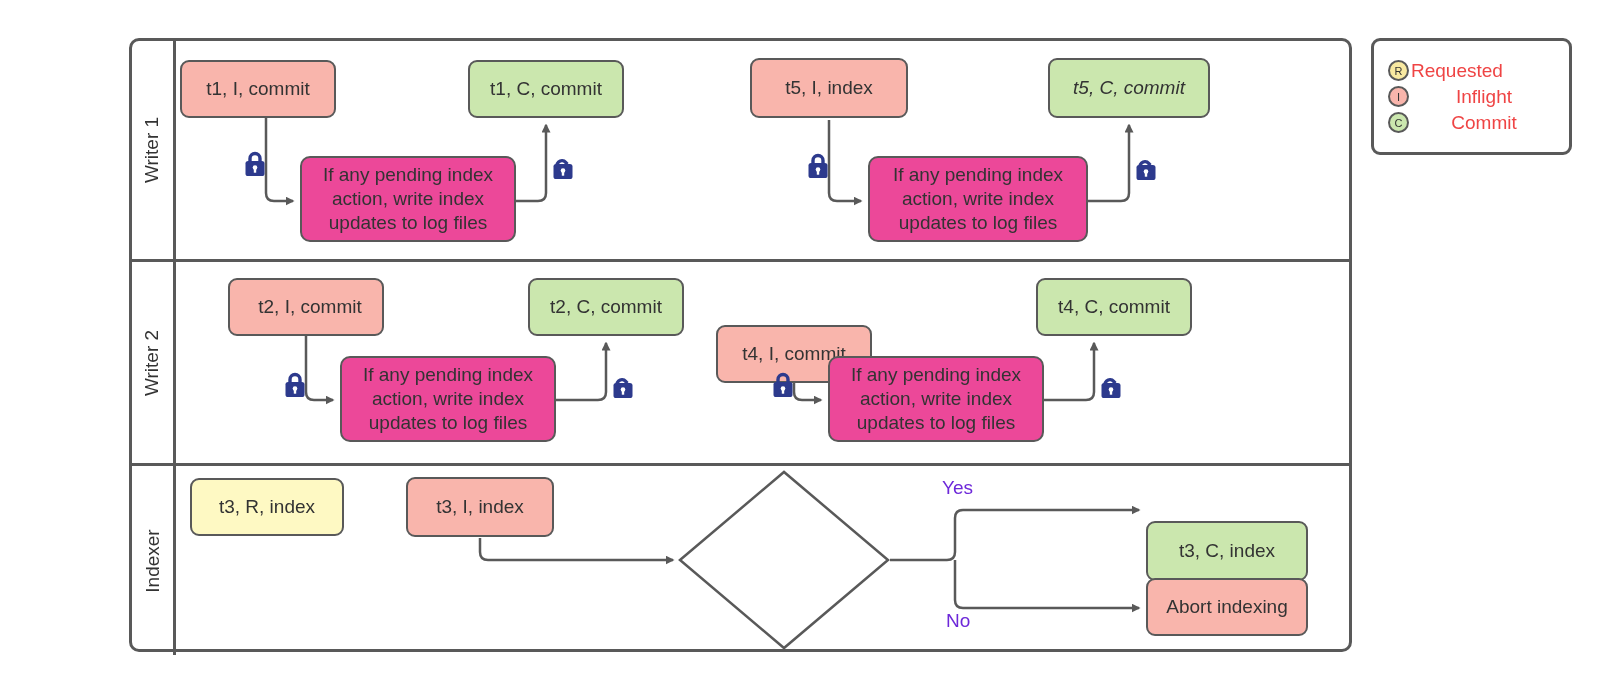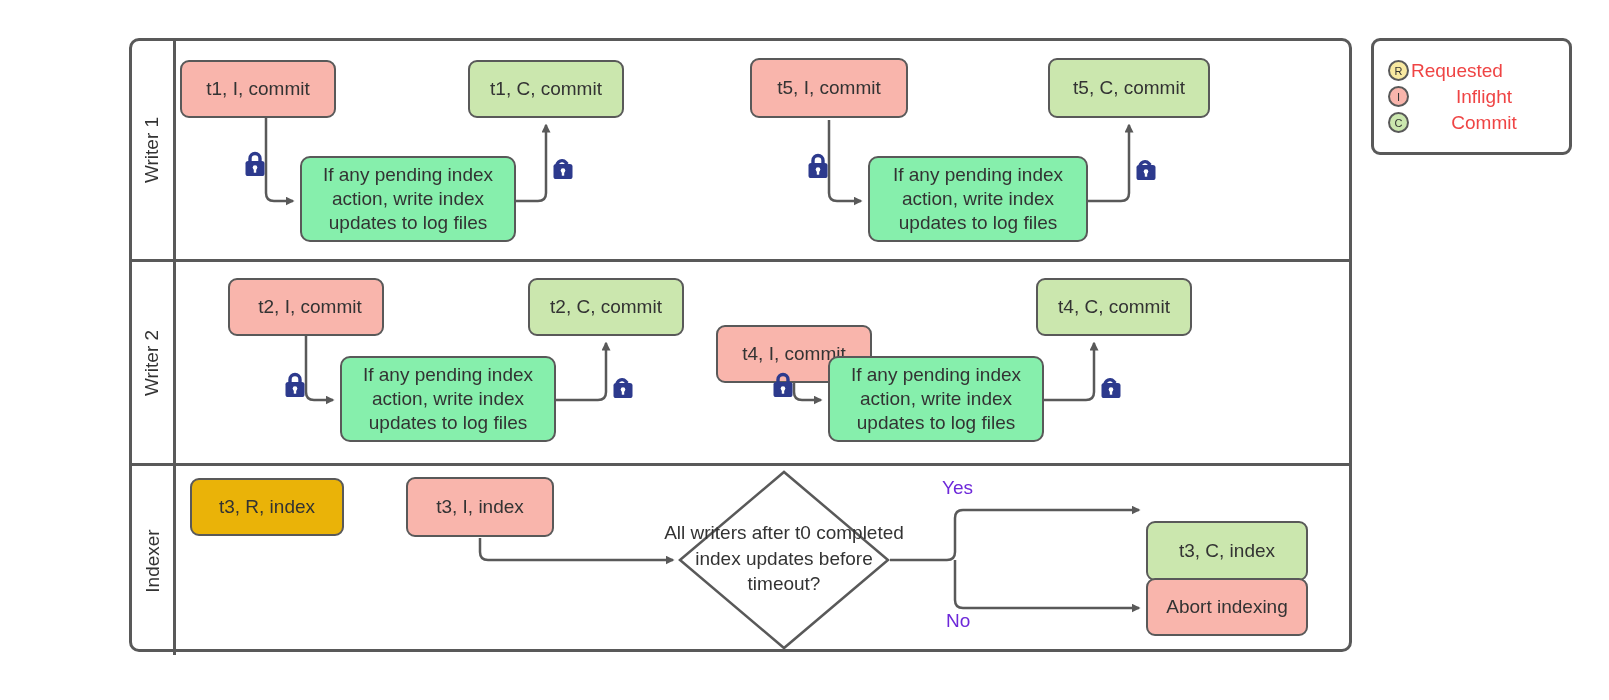--- a/index.html
+++ b/index.html
@@ -25,22 +25,22 @@
     transform:rotate(-90deg);white-space:nowrap;font-size:19px;color:#333;
   }
   
   .node{
     position:absolute;box-sizing:border-box;border:2.5px solid #595959;border-radius:9px;
     display:flex;align-items:center;justify-content:center;text-align:center;
     font-size:19px;line-height:1.28;background:#fff;padding:2px 6px;
   }
   .node.inflight{background:#f9b5ac;}
   .node.commit{background:#cbe7ae;align-items:center;}
-  .node.requested{background:#eab308;}
-  .node.process{background:#86efac;border-radius:10px;}
+  .node.requested{background:#fef9c3;}
+  .node.process{background:#ec4899;border-radius:10px;}
   
   .decision-text{
     position:absolute;left:664px;top:520px;width:240px;text-align:center;
     font-size:19px;line-height:1.35;color:#333;
   }
   .edge-label{position:absolute;font-size:19px;color:#6d28d9;}
   
   .overlay{position:absolute;left:0;top:0;width:1609px;height:700px;pointer-events:none;}
   
   .lock{position:absolute;width:24px;height:29px;}
@@ -110,26 +110,26 @@
   <div class="node inflight" style="left:180px;top:60px;width:156px;height:58px;">
     <span>t1, I, commit</span>
   </div>
   <div class="node process" style="left:300px;top:156px;width:216px;height:86px;">
     <span>If any pending index action, write index updates to log files</span>
   </div>
   <div class="node commit" style="left:468px;top:60px;width:156px;height:58px;">
     <span>t1, C, commit</span>
   </div>
   <div class="node inflight" style="left:750px;top:58px;width:158px;height:60px;">
-    <span>t5, I, commit</span>
+    <span>t5, I, index</span>
   </div>
   <div class="node process" style="left:868px;top:156px;width:220px;height:86px;">
     <span>If any pending index action, write index updates to log files</span>
   </div>
-  <div class="node commit" style="left:1048px;top:58px;width:162px;height:60px;">
+  <div class="node commit" style="left:1048px;top:58px;width:162px;height:60px;font-style:italic;">
     <span>t5, C, commit</span>
   </div>
 
   <div class="node inflight" style="left:228px;top:278px;width:156px;height:58px;padding-left:14px;">
     <span>t2, I, commit</span>
   </div>
   <div class="node process" style="left:340px;top:356px;width:216px;height:86px;">
     <span>If any pending index action, write index updates to log files</span>
   </div>
   <div class="node commit" style="left:528px;top:278px;width:156px;height:58px;">
@@ -144,21 +144,20 @@
   <div class="node commit" style="left:1016px;top:278px;width:156px;height:58px;margin-left:20px;">
     <span>t4, C, commit</span>
   </div>
 
   <div class="node requested" style="left:190px;top:478px;width:154px;height:58px;">
     <span>t3, R, index</span>
   </div>
   <div class="node inflight" style="left:406px;top:477px;width:148px;height:60px;">
     <span>t3, I, index</span>
   </div>
-  <div class="decision-text">All writers after t0 completed index updates before timeout?</div>
   <div class="edge-label" style="left:942px;top:477px;">Yes</div>
   <div class="edge-label" style="left:946px;top:610px;">No</div>
   <div class="node commit" style="left:1146px;top:480px;width:162px;height:60px;margin-top:41px;">
     <span>t3, C, index</span>
   </div>
   <div class="node inflight" style="left:1146px;top:578px;width:162px;height:58px;">
     <span>Abort indexing</span>
   </div>
 
   <div class="lock" style="left:243px;top:149px;">

